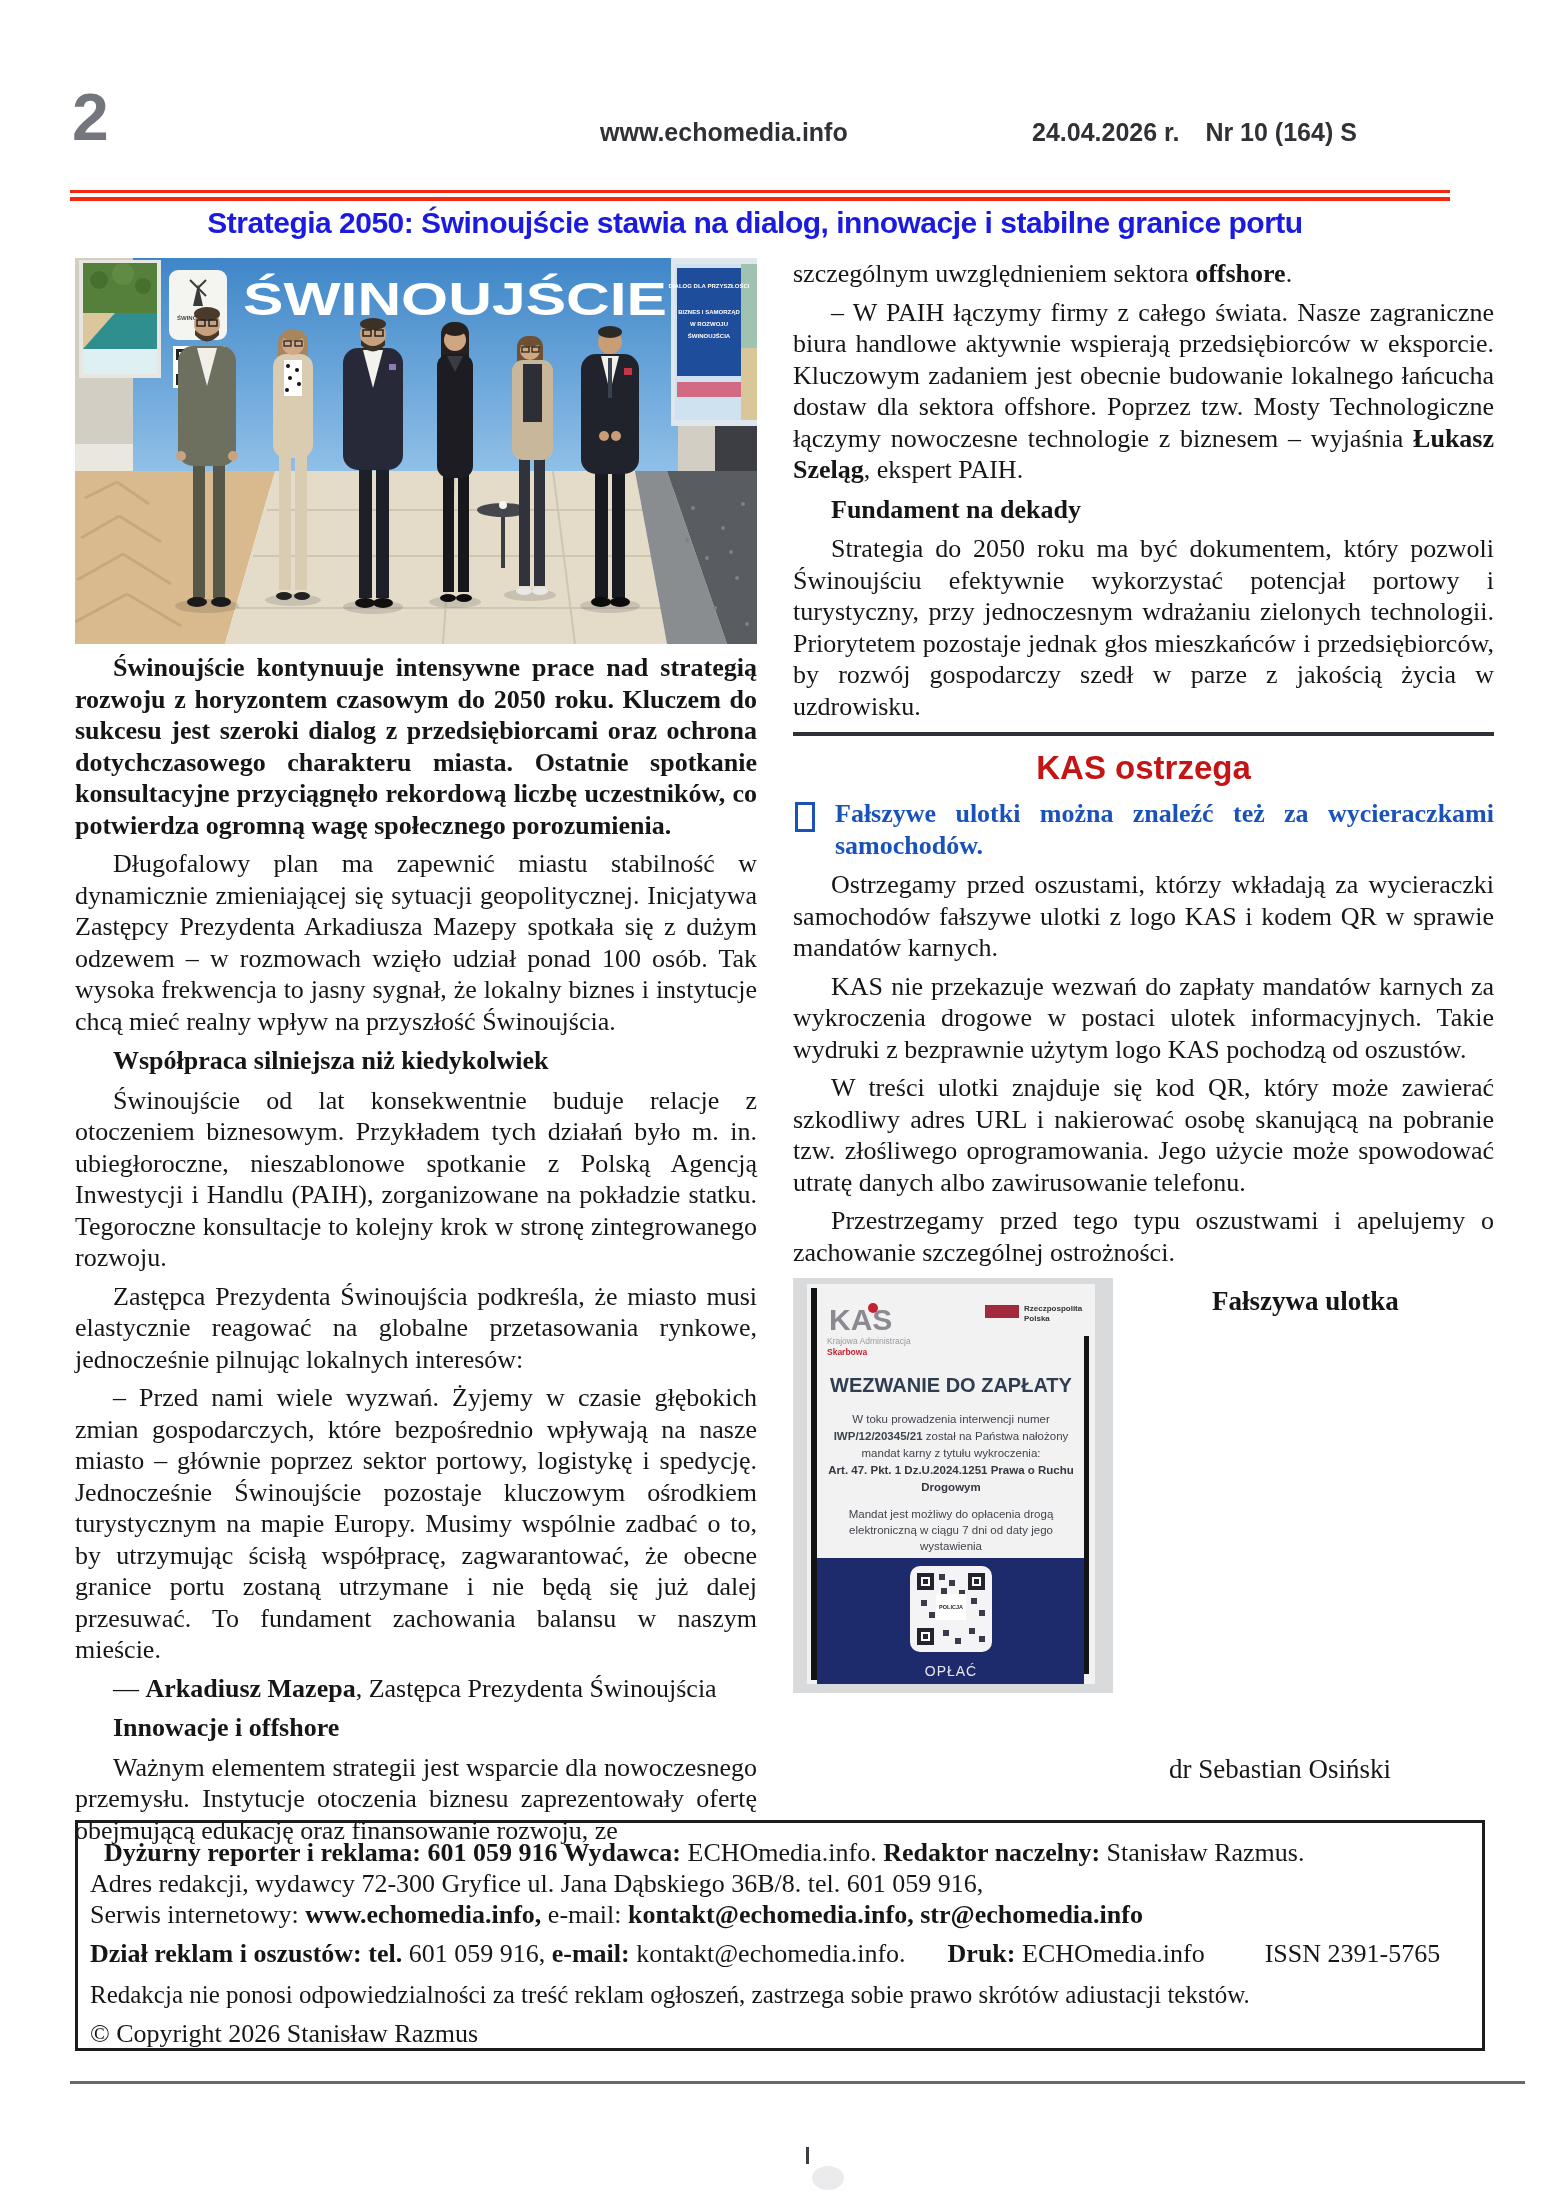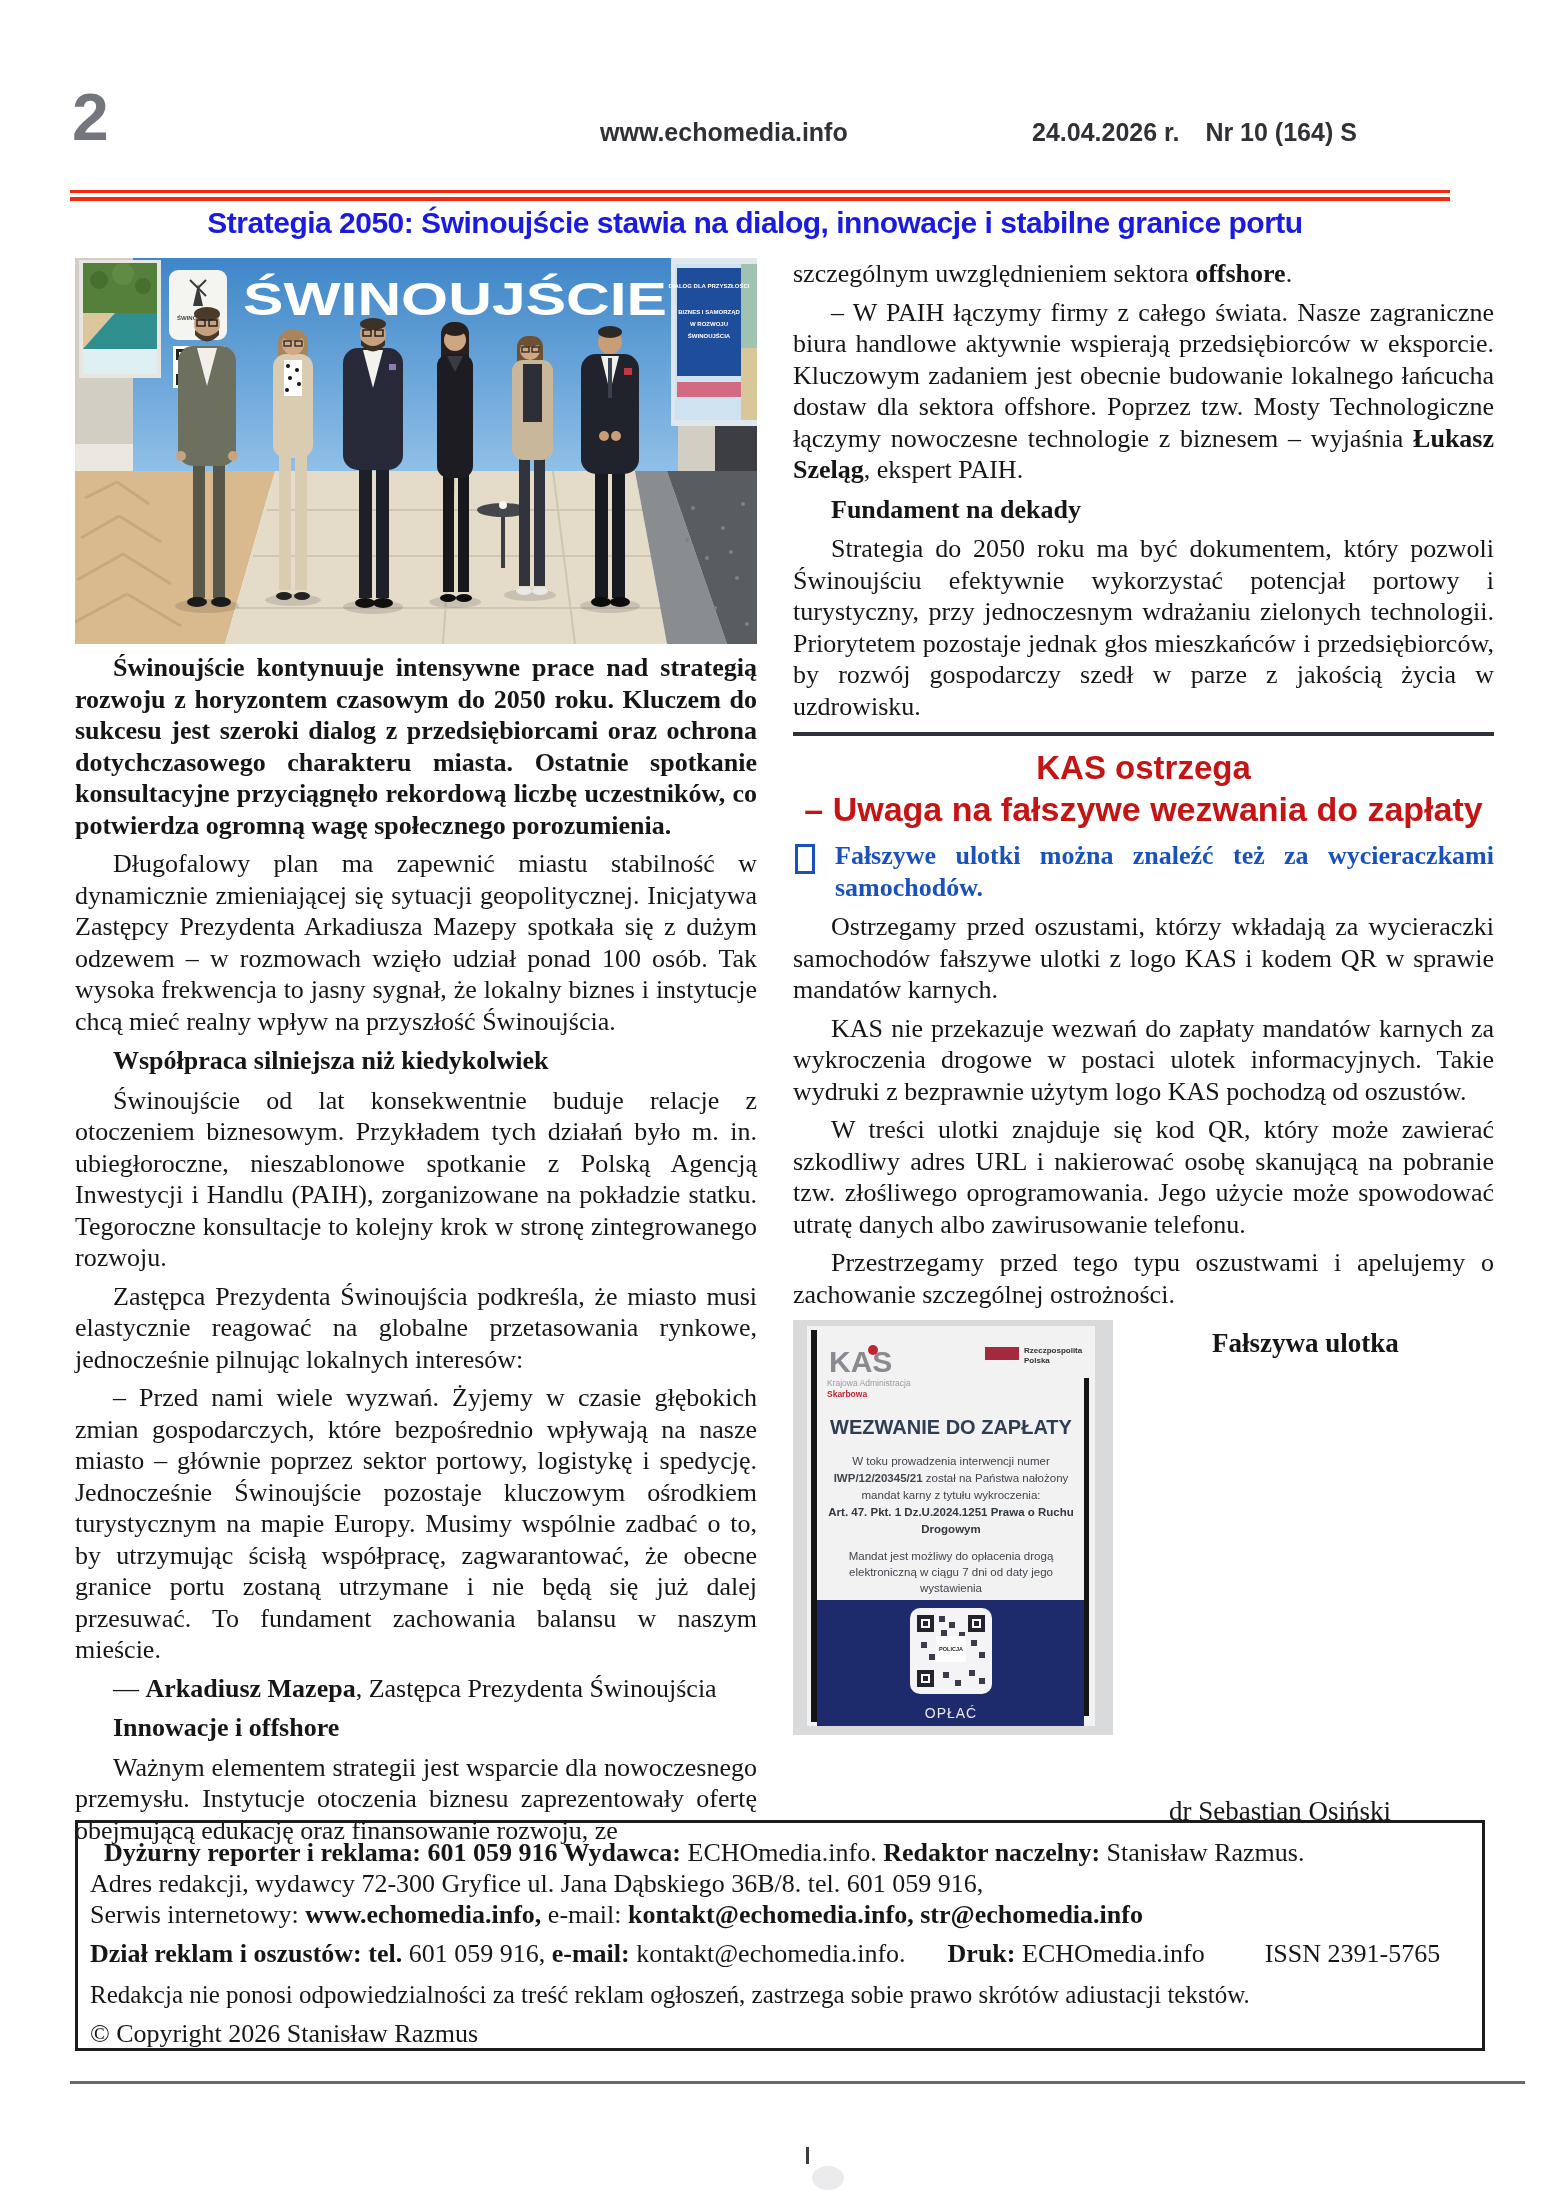--- a/index.html
+++ b/index.html
@@ -295,21 +295,20 @@
     <div class="colR">
       <p class="p noindent"><span>szczególnym uwzględnieniem sektora </span><b>offshore</b><span>.</span></p>
       <p class="p"><span>– W PAIH łączymy firmy z całego świata. Nasze zagraniczne biura handlowe aktywnie wspierają przedsiębiorców w eksporcie. Kluczowym zadaniem jest obecnie budowanie lokalnego łańcucha dostaw dla sektora offshore. Poprzez tzw. Mosty Technologiczne łączymy nowoczesne technologie z biznesem – wyjaśnia </span><b>Łukasz Szeląg</b><span>, ekspert PAIH.</span></p>
       <p class="subhead">Fundament na dekady</p>
       <p class="p">Strategia do 2050 roku ma być dokumentem, który pozwoli Świnoujściu efektywnie wykorzystać potencjał portowy i turystyczny, przy jednoczesnym wdrażaniu zielonych technologii. Priorytetem pozostaje jednak głos mieszkańców i przedsiębiorców, by rozwój gospodarczy szedł w parze z jakością życia w uzdrowisku.</p>
 
       <hr class="divider">
 
       <div class="kas-title">
         <div class="t1">KAS ostrzega</div>
-        <div class="t2">– Uwaga na fałszywe wezwania do zapłaty</div>
       </div>
 
       <div class="bullet">
         <span class="box"></span>
         <div class="btxt">Fałszywe ulotki można znaleźć też za wycieraczkami samochodów.</div>
       </div>
 
       <p class="p">Ostrzegamy przed oszustami, którzy wkładają za wycieraczki samochodów fałszywe ulotki z logo KAS i kodem QR w sprawie mandatów karnych.</p>
       <p class="p">KAS nie przekazuje wezwań do zapłaty mandatów karnych za wykroczenia drogowe w postaci ulotek informacyjnych. Takie wydruki z bezprawnie użytym logo KAS pochodzą od oszustów.</p>
       <p class="p">W treści ulotki znajduje się kod QR, który może zawierać szkodliwy adres URL i nakierować osobę skanującą na pobranie tzw. złośliwego oprogramowania. Jego użycie może spowodować utratę danych albo zawirusowanie telefonu.</p>

